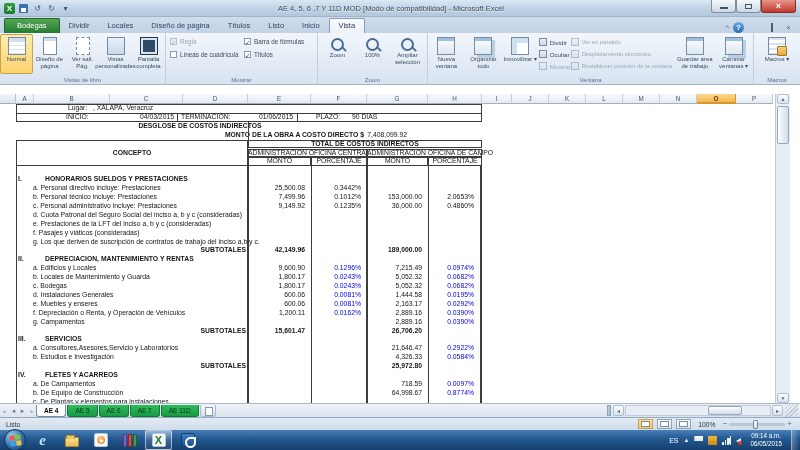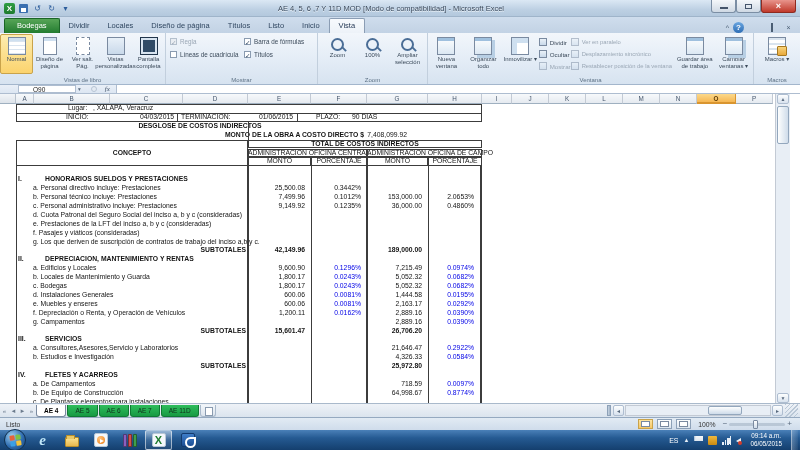--- a/index.html
+++ b/index.html
@@ -381,27 +381,20 @@
       <div class="grp-body" style="justify-content:center;">
           <div class="bigbtn" style="width: 40px;">
             <div class="ric ric-macro"></div>
             <div class="blabel">Macros ▾</div>
           </div>
         </div>
       <div class="grp-label">Macros</div>
     </div>
   </div>
 
-  <div class="fbar">
-    <div class="namebox">O90</div>
-    <div class="nbcaret">▾</div>
-    <div class="fxcircle"></div>
-    <div class="fx">fx</div>
-    <div class="finput"></div>
-  </div>
 
   <div class="sheetzone">
     <div class="chead">
       <div class="selall"></div>
     <div class="ch" style="width: 18px;">A</div>
         <div class="ch" style="width: 76px;">B</div>
         <div class="ch" style="width: 73px;">C</div>
         <div class="ch" style="width: 65px;">D</div>
         <div class="ch" style="width: 63px;">E</div>
         <div class="ch" style="width: 56px;">F</div>

